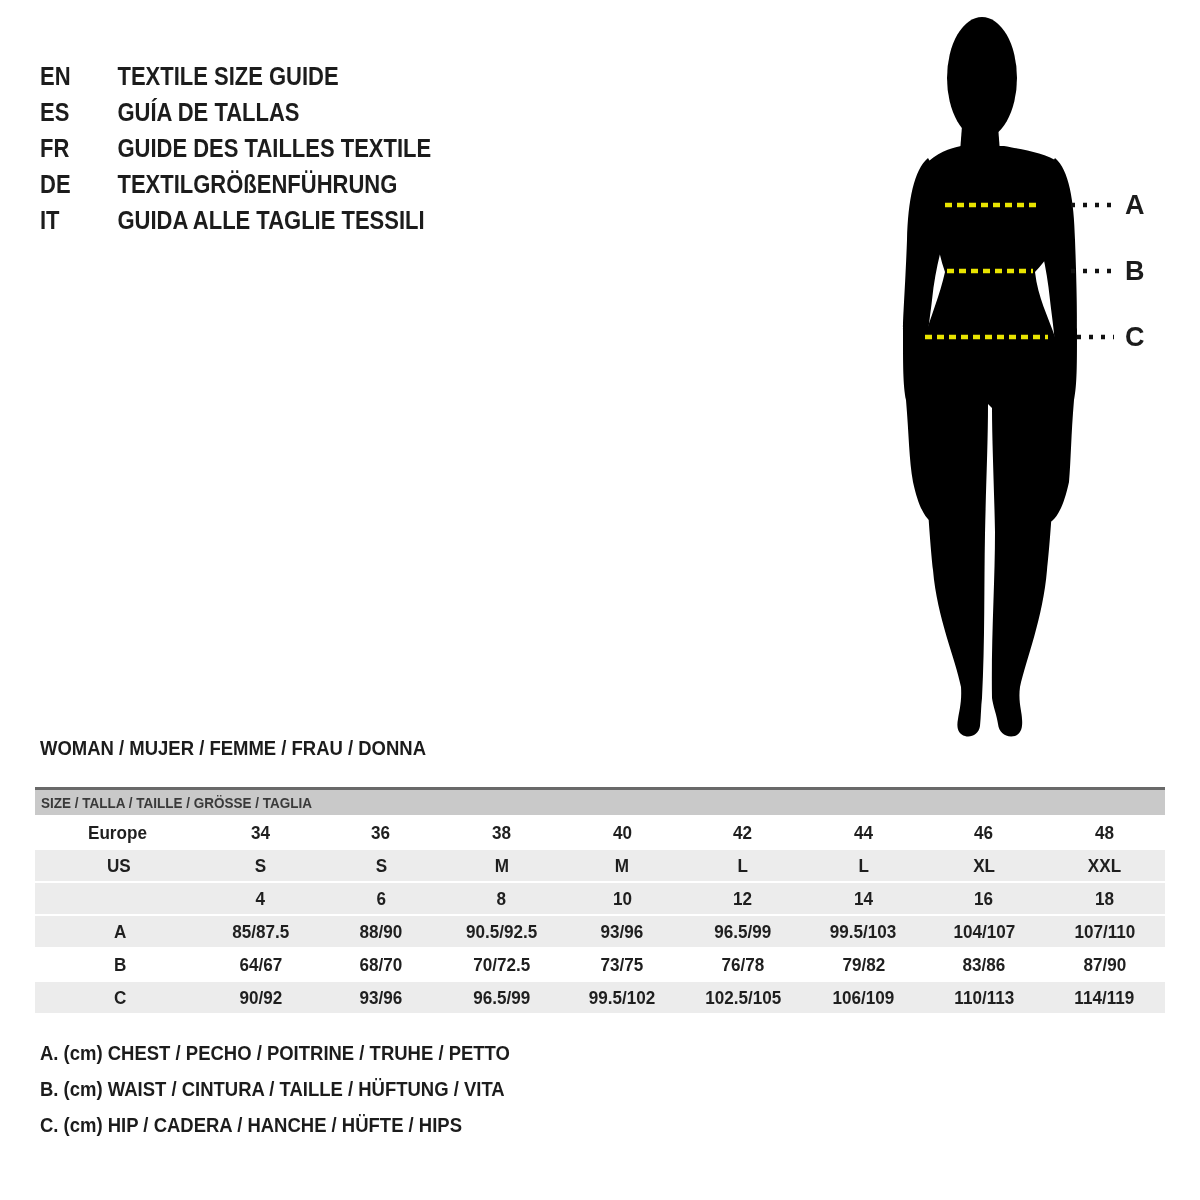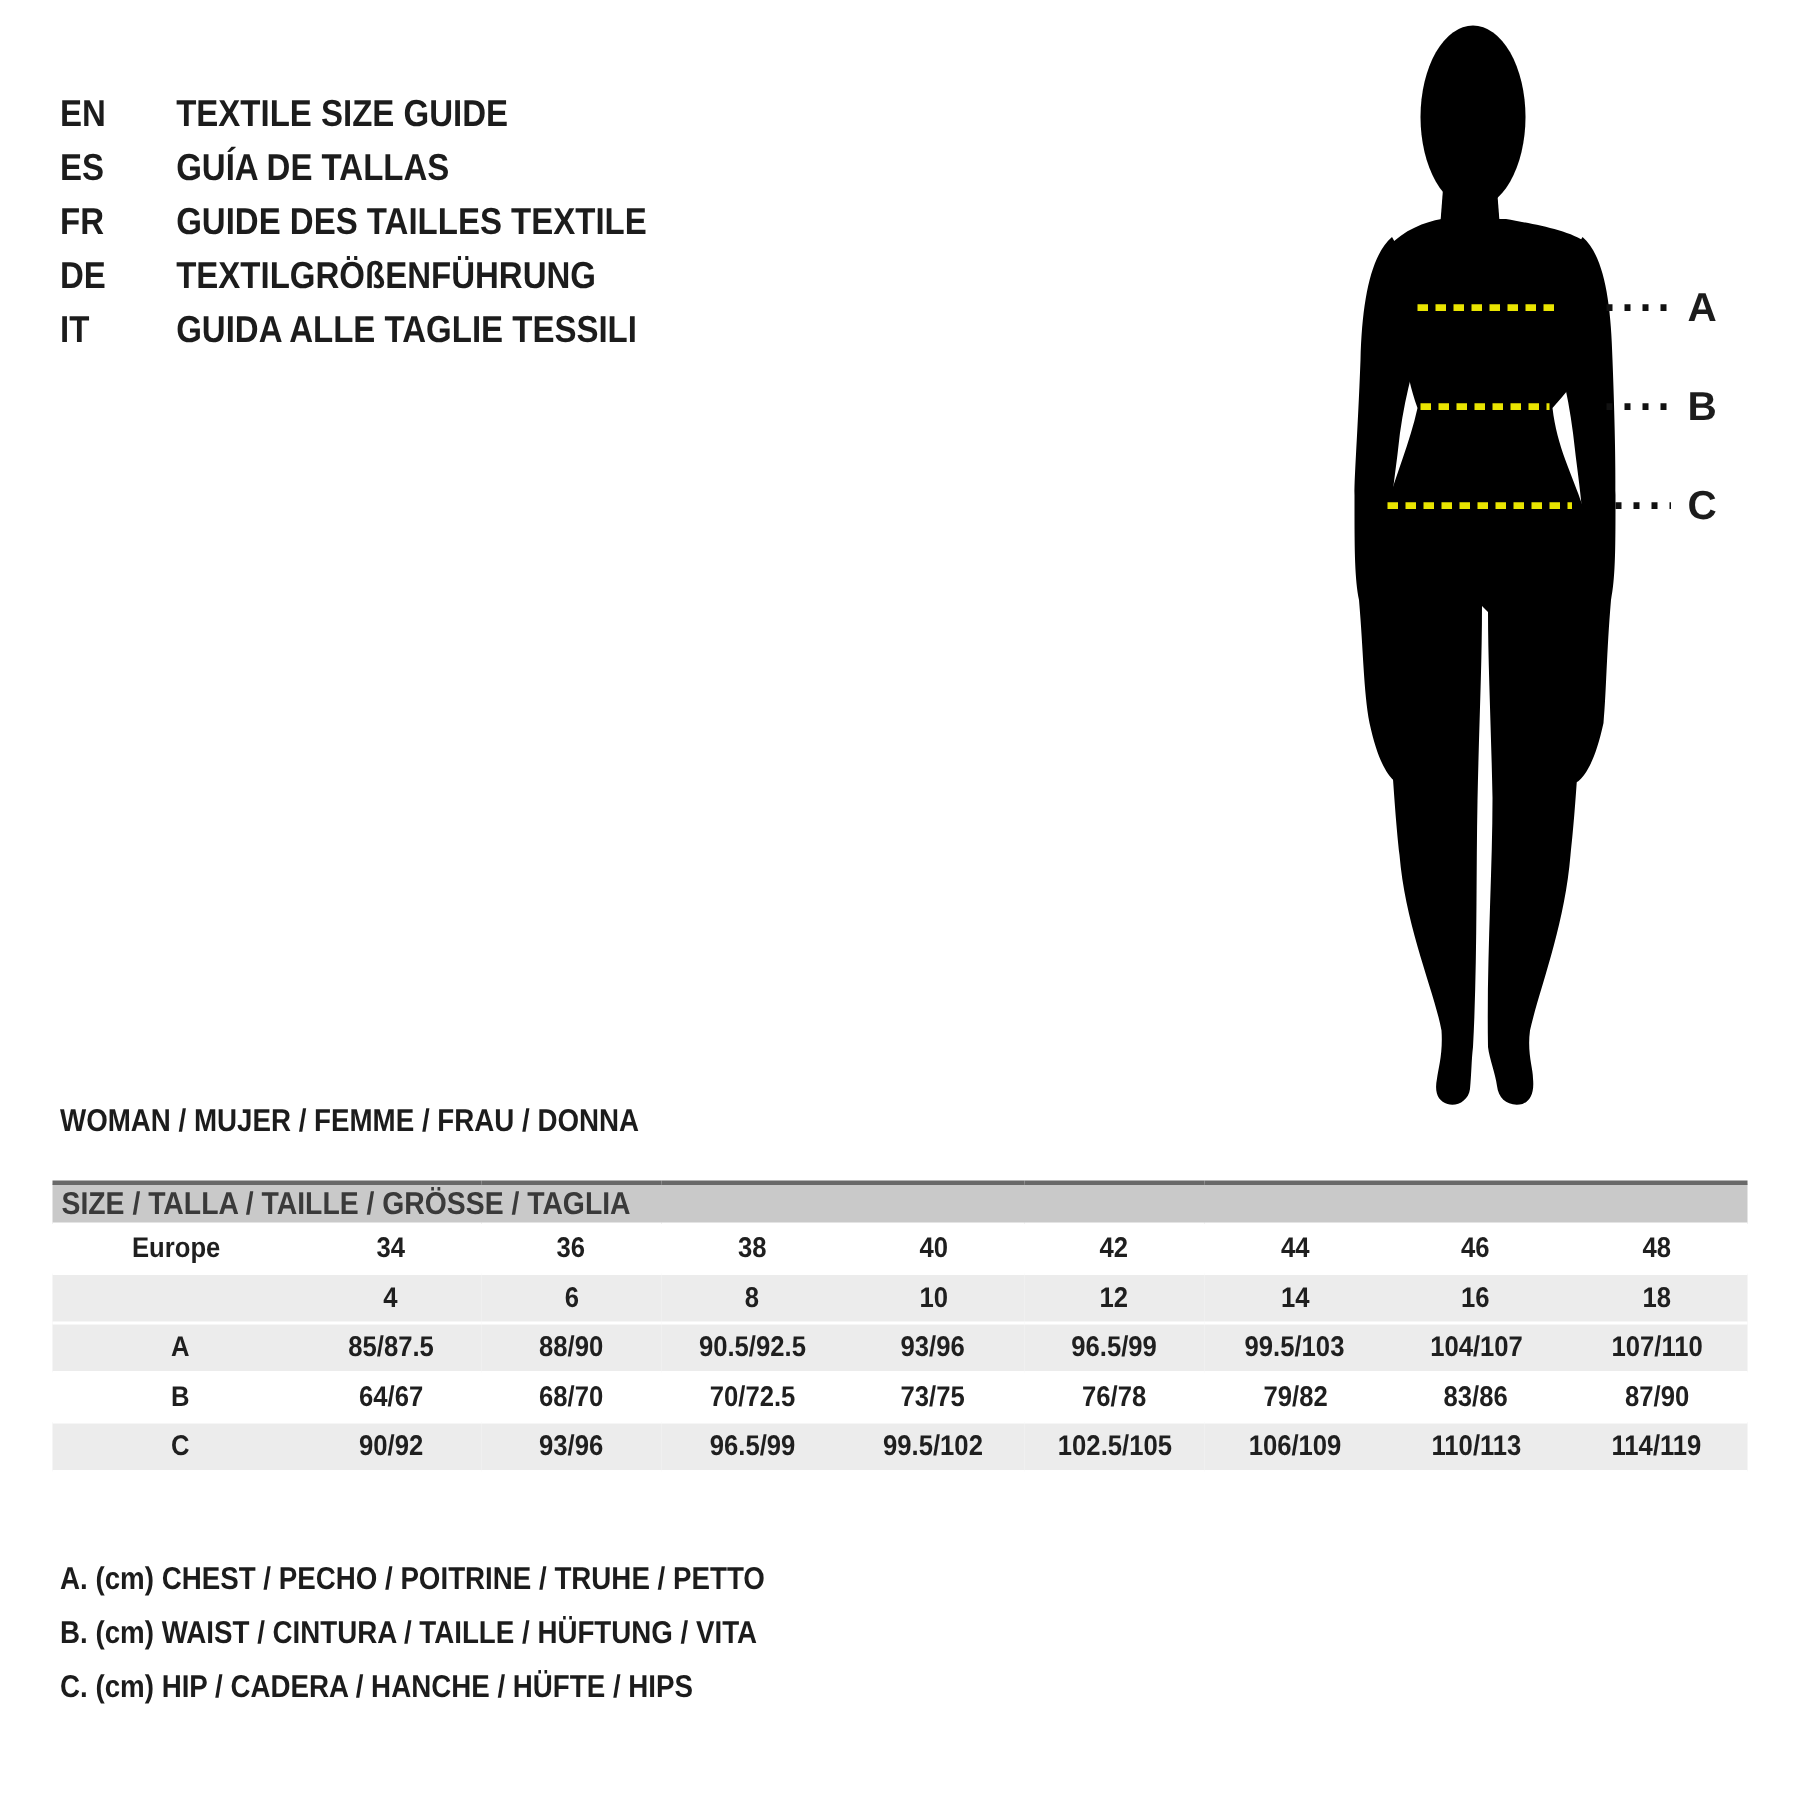--- a/index.html
+++ b/index.html
@@ -25,21 +25,21 @@
 
   
   #section-title{left:40px;top:736px;font-size:21px;font-weight:700;}
 
   
   #size-table-wrap{left:35px;top:787px;width:1130px;}
   table{width:1130px;border-collapse:collapse;table-layout:fixed;
         border-top:3px solid #696969;}
   col.lblcol{width:165px;}
   th.hdr{background:var(--hdr-bg);height:25px;text-align:left;padding:0 0 0 6px;
-         font-size:21px;font-weight:700;color:#3a3a3a;border-bottom:2px solid #fff;}
+         font-size:15px;font-weight:700;color:#3a3a3a;border-bottom:2px solid #fff;}
   td{height:31px;text-align:center;font-size:19px;font-weight:700;
      border-bottom:2px solid #fff;padding:0;vertical-align:middle;color:#1f1f1f;}
   td.lbl{text-align:center;padding-left:6px;font-weight:700;}
   tr.shaded td{background:var(--row-bg);}
 
   
   #legend{left:40px;top:1035px;}
   .legend-line{height:36px;line-height:36px;font-size:21px;font-weight:700;
                transform:scaleX(.88);transform-origin:left center;white-space:nowrap;}
 </style>
@@ -175,20 +175,31 @@
           <td><span class="cell-c">34</span></td>
           <td><span class="cell-c">36</span></td>
           <td><span class="cell-c">38</span></td>
           <td><span class="cell-c">40</span></td>
           <td><span class="cell-c">42</span></td>
           <td><span class="cell-c">44</span></td>
           <td><span class="cell-c">46</span></td>
           <td><span class="cell-c">48</span></td>
         </tr>
         <tr class="shaded">
+          <td class="lbl"><span class="cell-l">US</span></td>
+          <td><span class="cell-c">S</span></td>
+          <td><span class="cell-c">S</span></td>
+          <td><span class="cell-c">M</span></td>
+          <td><span class="cell-c">M</span></td>
+          <td><span class="cell-c">L</span></td>
+          <td><span class="cell-c">L</span></td>
+          <td><span class="cell-c">XL</span></td>
+          <td><span class="cell-c">XXL</span></td>
+        </tr>
+        <tr class="shaded">
           <td class="lbl"><span class="cell-l"></span></td>
           <td><span class="cell-c">4</span></td>
           <td><span class="cell-c">6</span></td>
           <td><span class="cell-c">8</span></td>
           <td><span class="cell-c">10</span></td>
           <td><span class="cell-c">12</span></td>
           <td><span class="cell-c">14</span></td>
           <td><span class="cell-c">16</span></td>
           <td><span class="cell-c">18</span></td>
         </tr>

